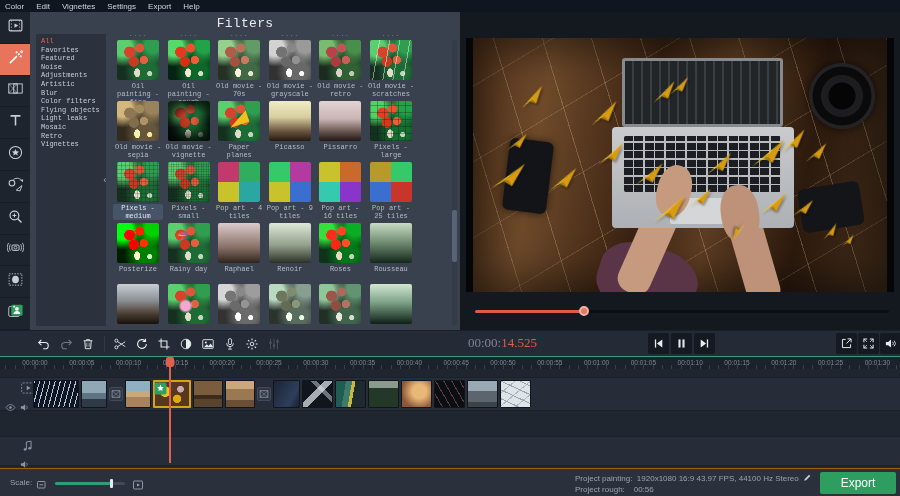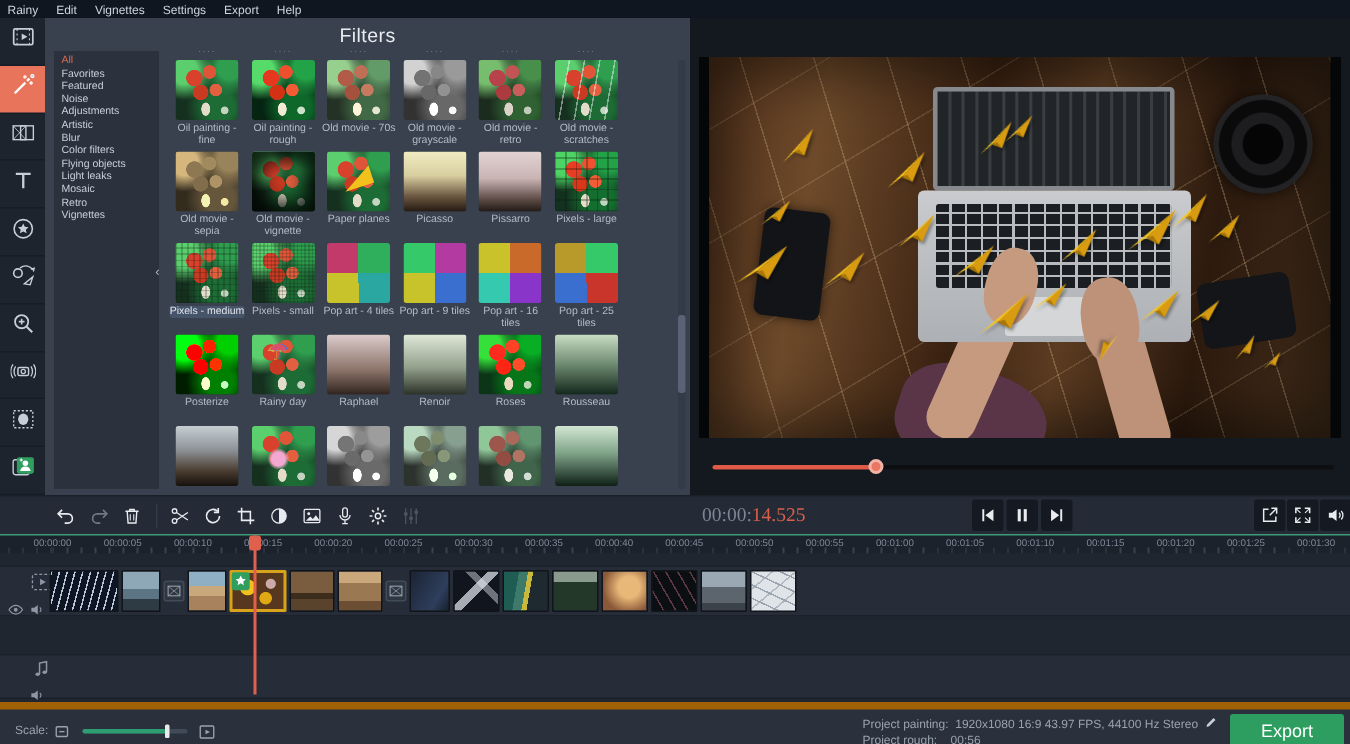--- a/index.html
+++ b/index.html
@@ -16,21 +16,21 @@
 
   
   .sidebar{left:0;top:12px;width:30px;height:318px;background:#1d242e;display:flex;flex-direction:column;}
   .scell{width:30px;height:31.8px;display:flex;align-items:center;justify-content:center;
          border-bottom:1px solid #171d26;}
   .scell svg{width:17px;height:17px;}
   .scell.active{background:#e8745c;}
   .scell.active svg *{stroke:#fff;}
 
   
-  .panel{left:30px;top:12px;width:430px;height:318px;background:#39414f;overflow:hidden;}
+  .panel{left:30px;top:12px;width:430px;height:318px;background:#39414f;overflow:hidden;font-family:Liberation Mono, monospace;}
   .panel-title{position:absolute;left:0;top:4px;width:100%;text-align:center;
                font-size:13px;color:#e8ebf0;letter-spacing:.3px;}
   .catlist{position:absolute;left:6px;top:22px;width:70px;height:292px;background:#2b323e;
            padding:3px 0 0 5px;font-size:7px;line-height:8.6px;color:#c9cfd8;}
   .catitem{cursor:pointer;white-space:nowrap;}
   .catitem.sel{color:#e0674a;}
   .collapse{position:absolute;left:70px;top:160px;width:10px;height:18px;color:#aab2bd;
             font-size:9px;line-height:18px;text-align:center;}
   .scrollv{position:absolute;left:422px;top:28px;width:5px;height:286px;background:#333b47;border-radius:2px;}
   .scrollv .sthumb{position:absolute;left:0;top:170px;width:5px;height:52px;background:#5a6375;border-radius:2px;}
@@ -181,40 +181,40 @@
   .c-forest{background-image:linear-gradient(#8a9a8c 0 28%,#24382a 28%);}
   .c-couple{background-image:radial-gradient(circle at 60% 40%,#e8b878 0 30%,#8a5838 75%);}
   .c-plant{background-color:#0c0f12;background-image:repeating-linear-gradient(60deg,transparent 0 6px,rgba(160,90,110,.55) 6px 7px);}
   .c-street{background-image:linear-gradient(#9aa8b4 0 40%,#5c646e 40% 80%,#3c424a 80%);}
   .c-web{background-color:#dfe4e8;background-image:repeating-linear-gradient(25deg,transparent 0 7px,#9aa4ae 7px 8px),
       repeating-linear-gradient(-40deg,transparent 0 9px,#b0b8c0 9px 10px);}
   .playhead{left:169px;top:357px;width:2px;height:106px;background:#e0604e;z-index:5;}
   .playhead::before{content:"";position:absolute;left:-3px;top:0;width:8px;height:10px;background:#e0604e;border-radius:2px;}
 
   
-  .footer{left:0;top:468px;width:900px;height:28px;background:#2a313c;border-top:5px solid #a16207;}
+  .footer{left:0;top:468px;width:900px;height:28px;background:#2a313c;border-top:1px solid #a16207;}
   .scale-label{position:absolute;left:10px;top:9px;font-size:8px;color:#9aa3ad;}
   .fic{position:absolute;width:12px;height:12px;top:8px;}
   .fic svg{width:12px;height:12px;}
   .slider{position:absolute;left:55px;top:13px;width:70px;height:3px;background:#414a58;border-radius:2px;}
   .slider .sfill{position:absolute;left:0;top:0;height:3px;width:80%;background:#2e9e72;border-radius:2px;}
   .slider .shandle{position:absolute;left:78%;top:-3px;width:3px;height:9px;background:#e8eaec;border-radius:1px;}
   .proj{position:absolute;left:575px;top:4px;font-size:8px;color:#9aa3ad;line-height:11px;}
   .proj .row{white-space:pre;}
   .pencil{display:inline-block;width:9px;height:9px;vertical-align:-1px;margin-left:4px;}
   .export{position:absolute;left:820px;top:3px;width:76px;height:22px;background:#2e9e60;border-radius:2px;
           color:#fff;font-size:12px;display:flex;align-items:center;justify-content:center;cursor:pointer;}
 </style>
 </head>
 <body>
 
 <div id="app">
 
   <div class="abs menubar">
-      <span class="mitem">Rainy</span>
+      <span class="mitem">Color</span>
       <span class="mitem">Edit</span>
       <span class="mitem">Vignettes</span>
       <span class="mitem">Settings</span>
       <span class="mitem">Export</span>
       <span class="mitem">Help</span>
     </div>
 
   <div class="abs sidebar">
       <div class="scell">
         <span><svg viewBox="0 0 24 24">

